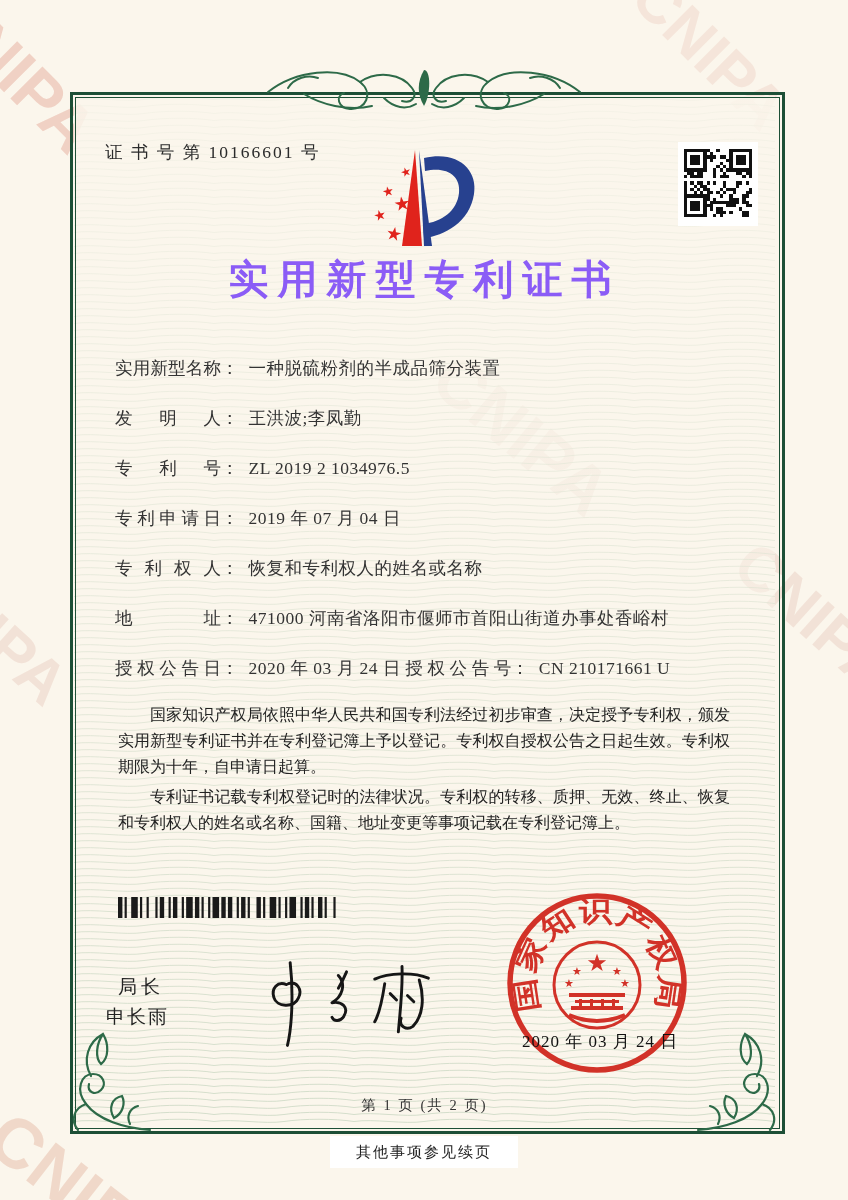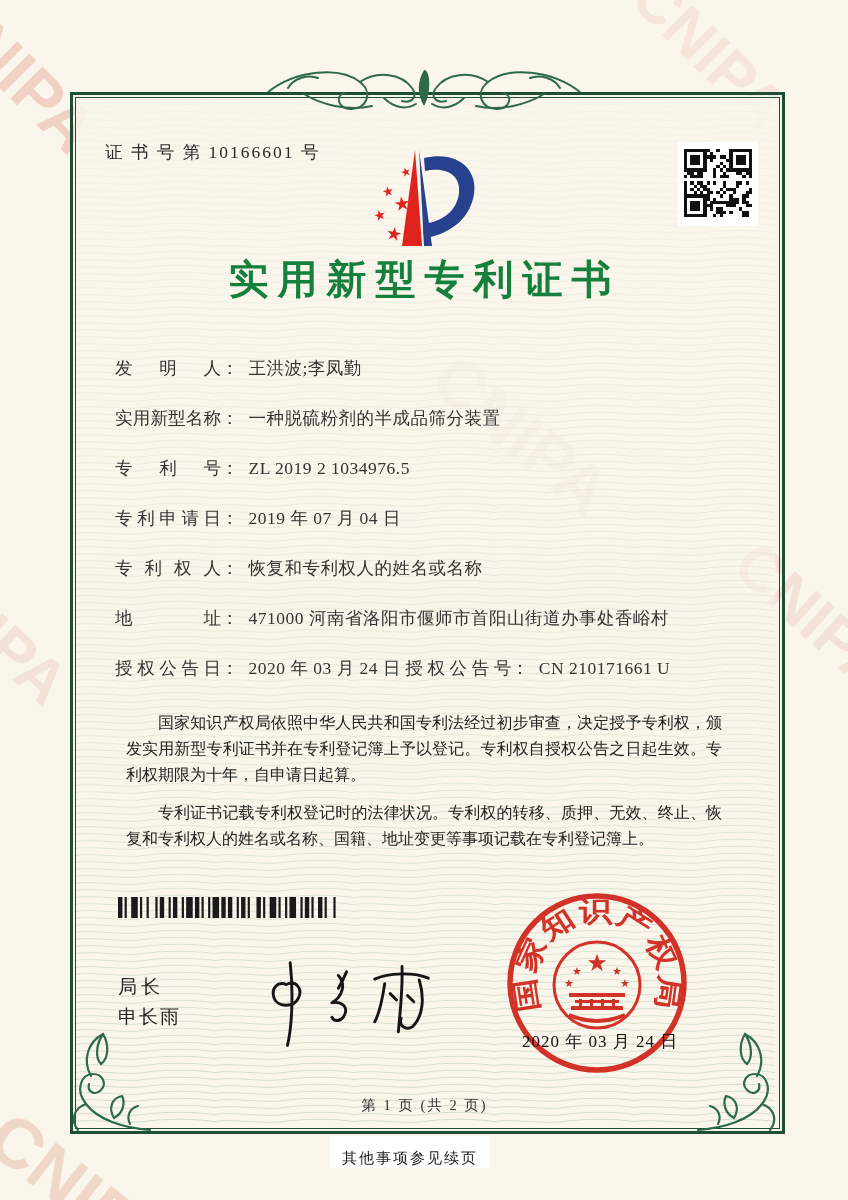--- a/index.html
+++ b/index.html
@@ -24,44 +24,44 @@
   .ornament-top{position:absolute;left:244px;top:54px;width:360px;height:78px;}
   .flourish{position:absolute;width:92px;height:112px;}
   .flourish.bl{left:62px;top:1026px;}
   .flourish.br{left:694px;top:1026px;transform:scaleX(-1);}
 
   
   .cert-no{position:absolute;left:105px;top:140px;font-size:17.5px;letter-spacing:2px;color:#2b2b2b;text-align:right;}
   .logo{position:absolute;left:362px;top:144px;width:124px;height:110px;}
   .qr-patch{position:absolute;left:678px;top:142px;width:80px;height:84px;background:#ffffff;}
   .qr{position:absolute;left:684px;top:149px;width:68px;height:68px;}
-  .title{position:absolute;left:70px;top:252px;width:709px;text-align:center;font-size:40px;font-weight:bold;letter-spacing:9px;color:#15803d;}
+  .title{position:absolute;left:70px;top:252px;width:709px;text-align:center;font-size:40px;font-weight:bold;letter-spacing:9px;color:#8b5cf6;}
 
   
   .fields{position:absolute;left:115px;top:356px;width:620px;}
   .frow{height:50px;font-size:17.5px;color:#333;white-space:nowrap;}
   .flabel{display:inline-block;width:106px;text-align:justify;text-align-last:justify;vertical-align:top;}
   .fcolon{display:inline-block;margin-right:10px;}
   .fvalue{letter-spacing:.5px;}
   .grant-no{display:inline-block;}
 
   
   .body-text{position:absolute;left:114px;top:698px;width:620px;font-size:16px;line-height:26px;color:#222;text-align:justify;}
-  .body-text p{margin:12px;text-indent:2em;}
+  .body-text p{margin:4px;text-indent:2em;}
 
   
   .barcode{position:absolute;left:118px;top:897px;width:222px;height:21px;}
   .official-title{position:absolute;left:118px;top:974px;font-size:19px;letter-spacing:4px;color:#222;font-family:Liberation Serif, serif;}
-  .official-name{position:absolute;left:118px;top:1004px;font-size:19px;letter-spacing:2px;color:#222;}
+  .official-name{position:absolute;left:106px;top:1004px;font-size:19px;letter-spacing:2px;color:#222;}
   .signature{position:absolute;left:252px;top:948px;width:200px;height:104px;}
   .seal{position:absolute;left:497px;top:883px;width:200px;height:200px;opacity:.95;}
   .seal-date{position:absolute;left:515px;top:1030px;width:170px;text-align:center;font-size:17px;color:#111;letter-spacing:1px;z-index:4;}
 
   .page-info{position:absolute;left:70px;top:1096px;width:709px;text-align:center;font-size:14.5px;letter-spacing:2px;color:#333;}
-  .cont-box{position:absolute;left:330px;top:1136px;width:160px;height:32px;background:#ffffff;display:flex;align-items:flex-end;justify-content:center;}
+  .cont-box{position:absolute;left:330px;top:1136px;width:188px;height:32px;background:#ffffff;display:flex;align-items:center;justify-content:center;}
   .cont-box span{font-size:15px;letter-spacing:2px;color:#222;}
 </style>
 </head>
 <body>
 
 <div class="page">
 
   <div class="wm wm1">CNIPA</div>
   <div class="wm wm2">CNIPA</div>
   <div class="wm wm3">CNIPA</div>
@@ -358,22 +358,22 @@
       <rect x="6" y="20" width="1" height="1" fill="#111"></rect>
       <rect x="9" y="20" width="1" height="1" fill="#111"></rect>
       <rect x="11" y="20" width="1" height="1" fill="#111"></rect>
       <rect x="18" y="20" width="1" height="1" fill="#111"></rect>
       <rect x="19" y="20" width="1" height="1" fill="#111"></rect>
     </svg>
 
   <div class="title">实用新型专利证书</div>
 
   <div class="fields">
+    <div class="frow"><span class="flabel">实用新型名称</span><span class="fcolon">：</span><span class="fvalue">一种脱硫粉剂的半成品筛分装置</span></div>
     <div class="frow"><span class="flabel">发明人</span><span class="fcolon">：</span><span class="fvalue">王洪波;李凤勤</span></div>
-    <div class="frow"><span class="flabel">实用新型名称</span><span class="fcolon">：</span><span class="fvalue">一种脱硫粉剂的半成品筛分装置</span></div>
     <div class="frow"><span class="flabel">专利号</span><span class="fcolon">：</span><span class="fvalue">ZL 2019 2 1034976.5</span></div>
     <div class="frow"><span class="flabel">专利申请日</span><span class="fcolon">：</span><span class="fvalue">2019 年 07 月 04 日</span></div>
     <div class="frow"><span class="flabel">专利权人</span><span class="fcolon">：</span><span class="fvalue">恢复和专利权人的姓名或名称</span></div>
     <div class="frow"><span class="flabel">地址</span><span class="fcolon">：</span><span class="fvalue">471000 河南省洛阳市偃师市首阳山街道办事处香峪村</span></div>
     <div class="frow">
       <span class="flabel">授权公告日</span><span class="fcolon">：</span><span class="fvalue">2020 年 03 月 24 日</span>
       <span class="grant-no"><span class="flabel">授权公告号</span><span class="fcolon">：</span><span class="fvalue">CN 210171661 U</span></span>
     </div>
   </div>
 

